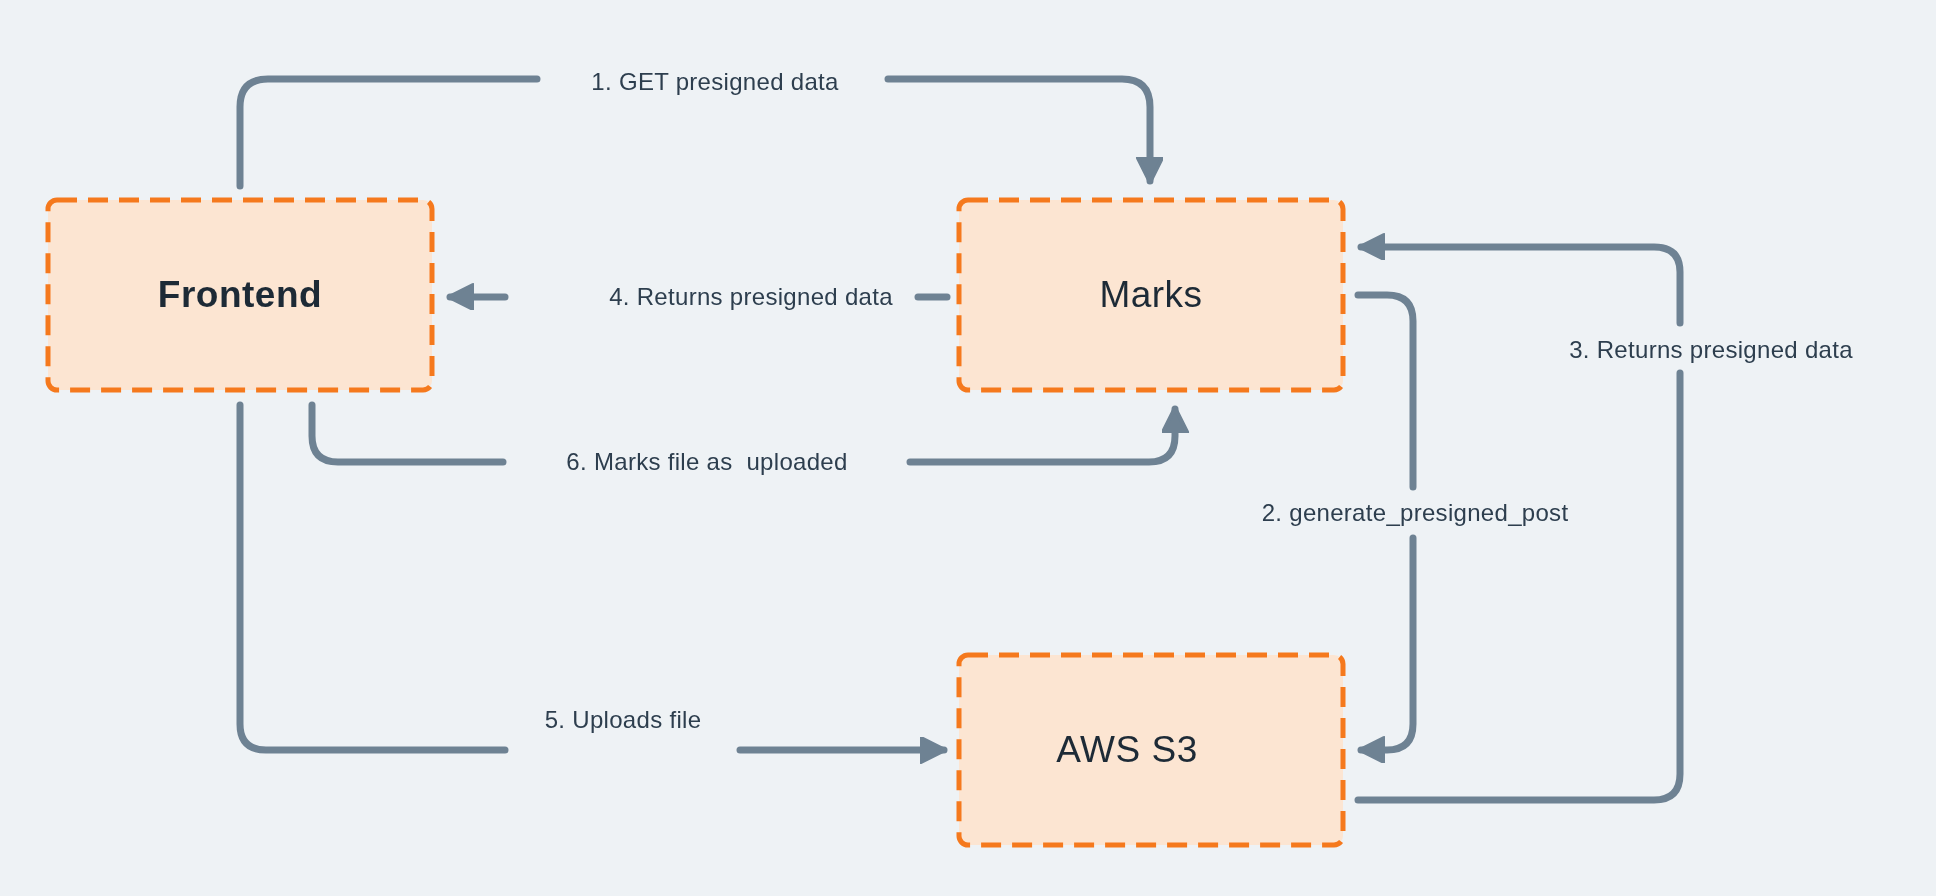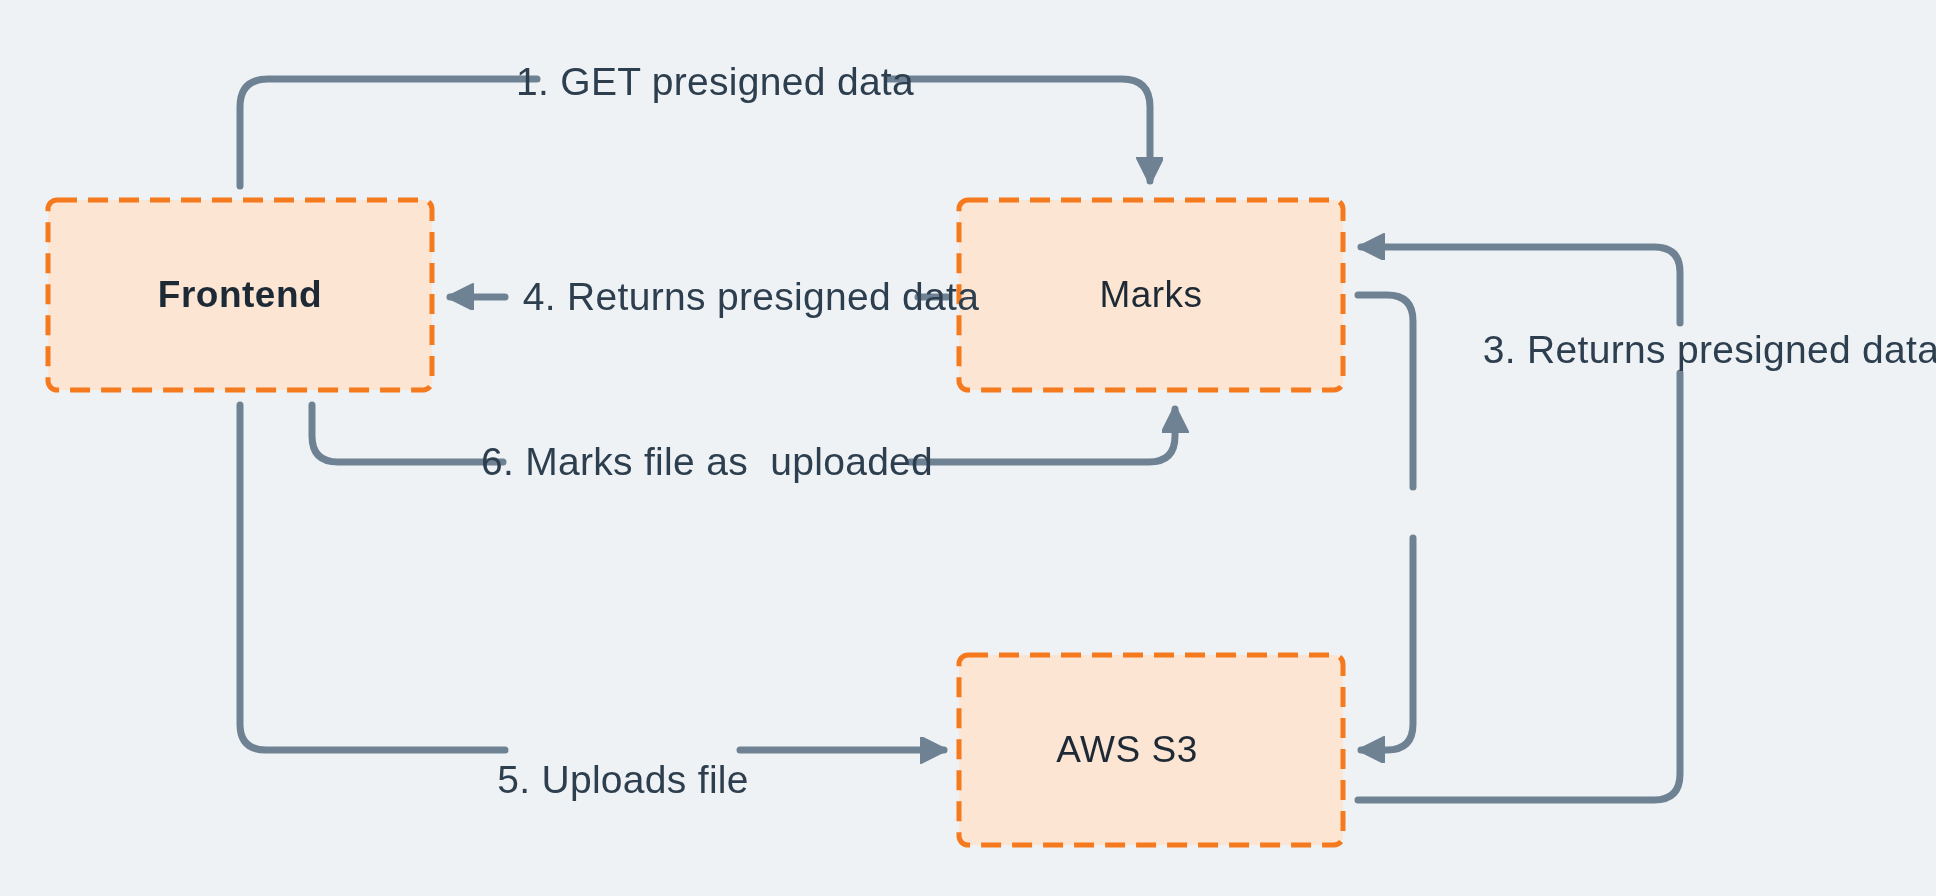--- a/index.html
+++ b/index.html
@@ -24,21 +24,21 @@
     position: absolute;
     transform: translate(-50%, -50%);
     font-size: 37px;
     color: #1d2a36;
     white-space: pre;
     letter-spacing: 0.5px;
   }
   .flow-label {
     position: absolute;
     transform: translate(-50%, -50%);
-    font-size: 39px;
+    font-size: 24px;
     color: #2d3e4e;
     white-space: pre;
     letter-spacing: 0.3px;
   }
 </style>
 </head>
 <body>
 
 <div class="canvas">
 
@@ -75,18 +75,19 @@
       <path d="M 1358 800 L 1654 800 Q 1680 800 1680 774 L 1680 373"></path>
       <path marker-end="url(#ah)" d="M 1680 323 L 1680 272 Q 1680 247 1654 247 L 1361 247"></path>
     </g>
   </svg>
 
   <div class="node-label" style="left:240px;  top:295px;font-weight:bold;">Frontend</div>
   <div class="node-label" style="left:1151px; top:295px;">Marks</div>
   <div class="node-label" style="left:1127px; top:750px;">AWS S3</div>
 
   <div class="flow-label" style="left:715px;  top:82px;">1. GET presigned data</div>
+  <div class="flow-label" style="left:1415px; top:513px;">2. generate_presigned_post</div>
   <div class="flow-label" style="left:1680px; top:350px;margin-left:31px;">3. Returns presigned data</div>
   <div class="flow-label" style="left:722px;  top:297px;margin-left:29px;">4. Returns presigned data</div>
-  <div class="flow-label" style="left:623px;  top:780px;">5. Uploads file</div>
+  <div class="flow-label" style="left:623px;  top:720px;">5. Uploads file</div>
   <div class="flow-label" style="left:707px;  top:462px;">6. Marks file as  uploaded</div>
 
 </div>
 
 </body></html>

